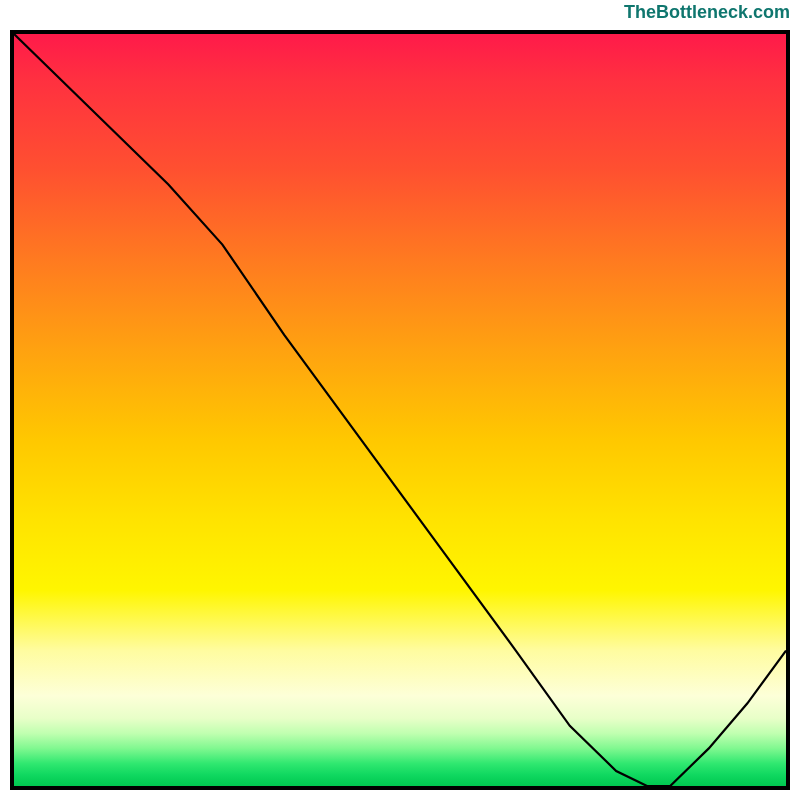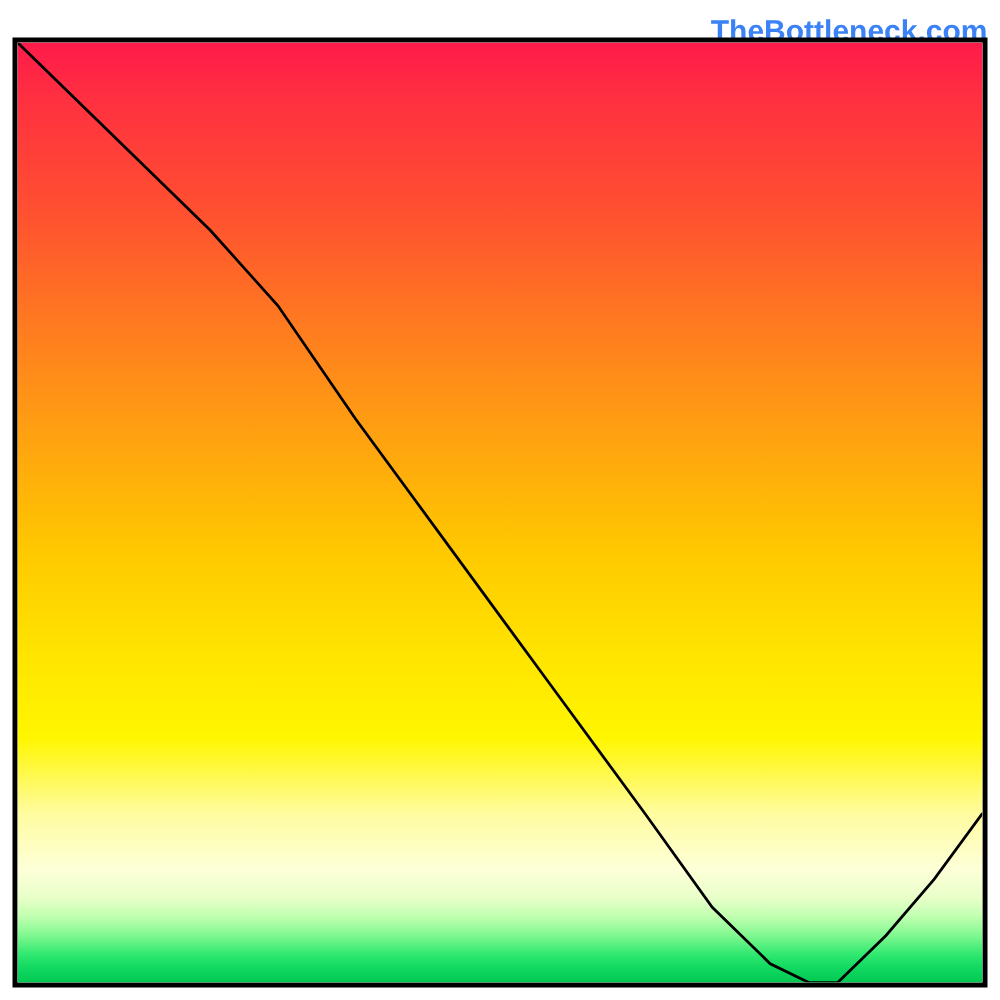--- a/index.html
+++ b/index.html
@@ -6,24 +6,24 @@
     margin: 0;
     padding: 0;
     width: 800px;
     height: 800px;
     background: #ffffff;
     font-family: Arial, sans-serif;
     position: relative;
   }
   .attribution {
     position: absolute;
-    top: 12px;
+    top: 2px;
     right: 10px;
-    font-size: 24px;
-    color: #3b82f6;
+    font-size: 18px;
+    color: #0f766e;
     font-weight: bold;
   }
   .chart-container {
     position: absolute;
     top: 30px;
     left: 10px;
     width: 780px;
     height: 760px;
     border: 4px solid #000;
     box-sizing: border-box;

